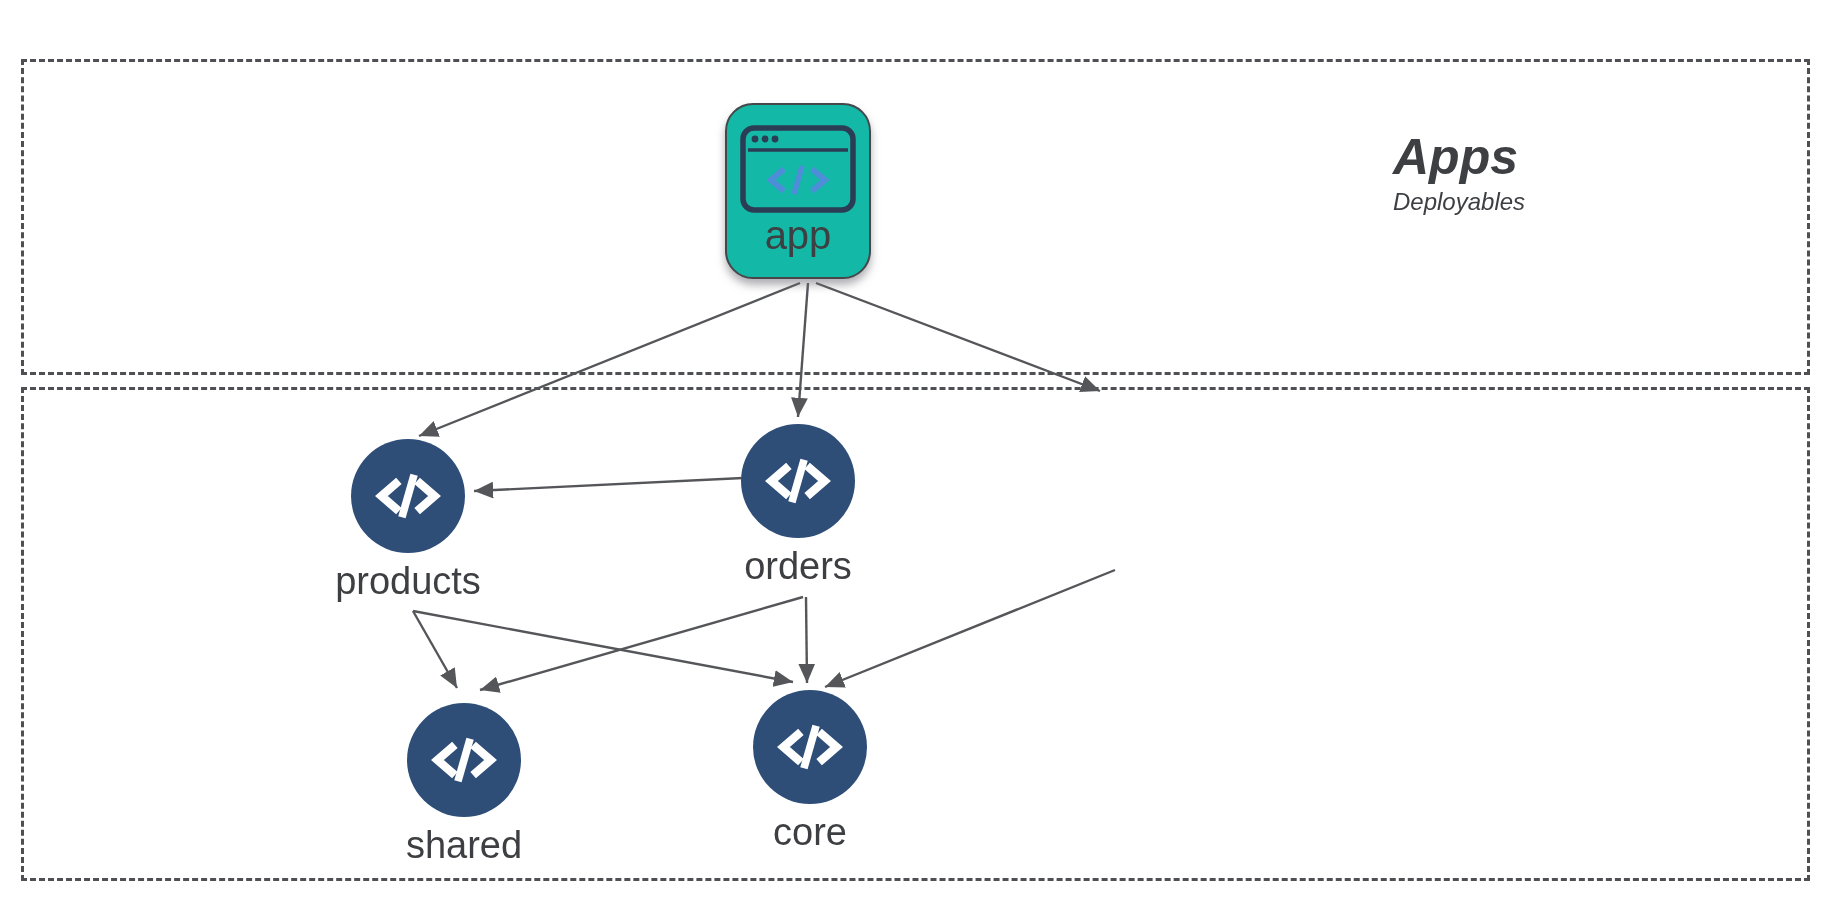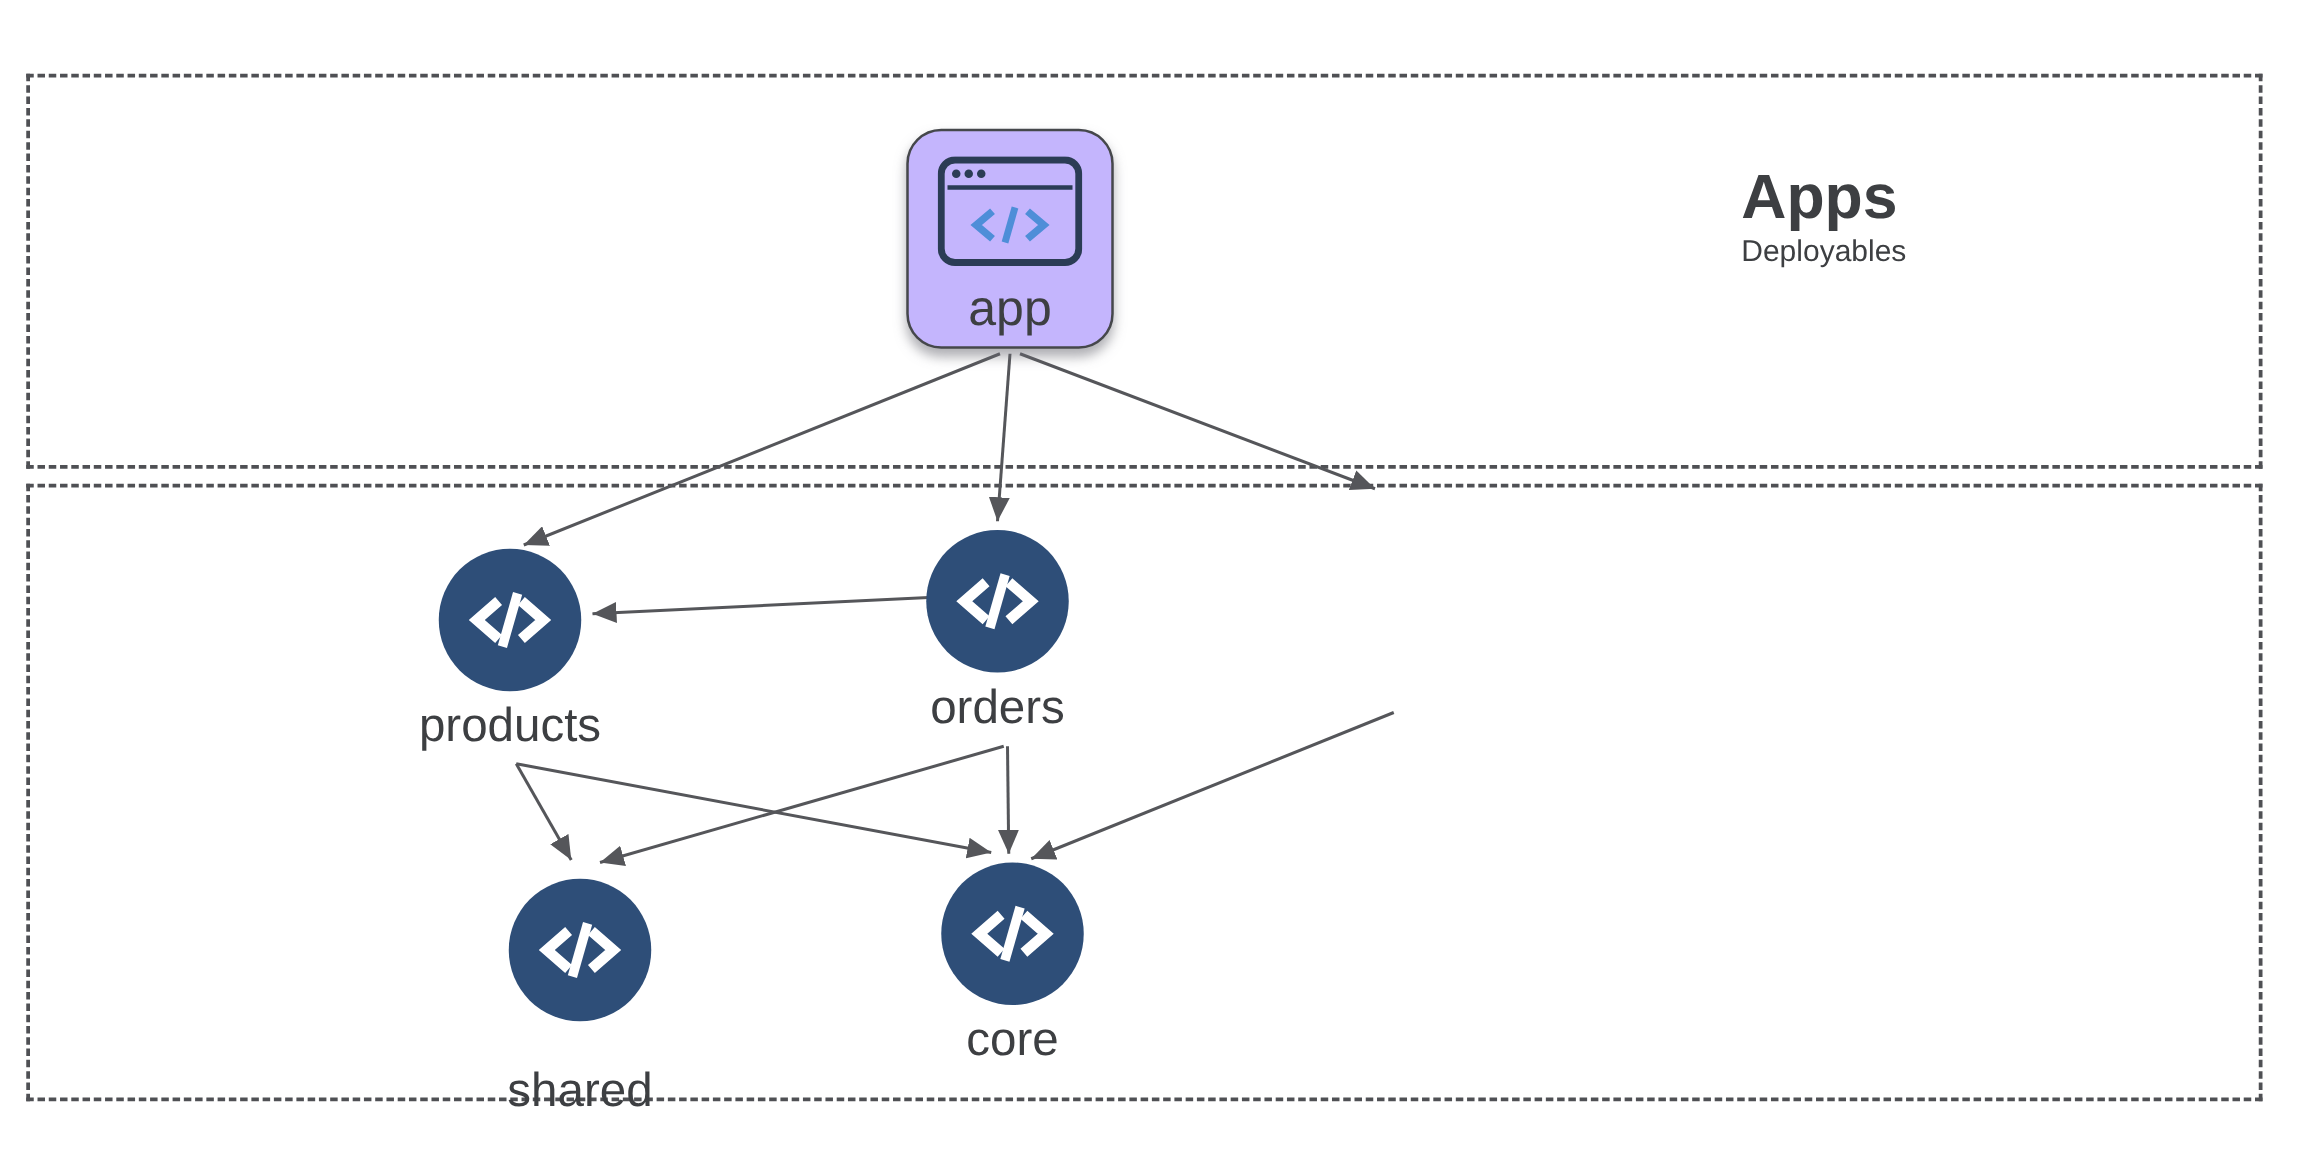--- a/index.html
+++ b/index.html
@@ -26,26 +26,26 @@
     background:transparent;
   }
   .apps-box{left:21px;top:59px;width:1789px;height:316px;}
   .libs-box{left:21px;top:387px;width:1789px;height:494px;}
 
   .edges{position:absolute;left:0;top:0;width:1838px;height:920px;pointer-events:none;}
 
   
   .app-card{
     position:absolute;
-    left:725px;top:103px;width:166px;height:176px;
-    background:#c4b5fd;
+    left:725px;top:103px;width:146px;height:176px;
+    background:#14b8a6;
     border:2.5px solid #45474b;
     border-radius:28px;
     box-shadow:0 6px 9px rgba(110,110,118,.55);
-    display:flex;flex-direction:column;align-items:center;justify-content:space-between;
+    display:flex;flex-direction:column;align-items:center;
     padding:20px 0 8px 0;
   }
   .app-label{
     font-size:40px;line-height:1.1;color:var(--text-dark);
   }
 
   
   .lib-node{
     position:absolute;width:220px;
     display:flex;flex-direction:column;align-items:center;
@@ -55,25 +55,25 @@
     background:var(--node-navy);
     display:flex;align-items:center;justify-content:center;
   }
   .node-label{
     margin-top:7px;font-size:38px;line-height:1.15;color:var(--text-dark);
     white-space:nowrap;
   }
   .n-products{left:298px;top:439px;}
   .n-orders{left:688px;top:424px;}
   .n-checkout{left:999px;top:399px;}
-  .n-shared{left:354px;top:703px;gap:28px;}
+  .n-shared{left:354px;top:703px;}
   .n-core{left:700px;top:690px;justify-content:center;}
 
   
-  .sec-label{position:absolute;left:1393px;}
+  .sec-label{position:absolute;left:1393px;font-style:italic;}
   .sec-apps{top:128px;}
   .sec-libs{top:512px;}
   .sec-title{font-size:50px;font-weight:700;line-height:1.18;color:var(--text-dark);}
   .sec-sub{font-size:24px;font-weight:400;line-height:1.22;color:var(--text-dark);}
 </style>
 </head>
 <body>
 
 <div class="canvas">
 

